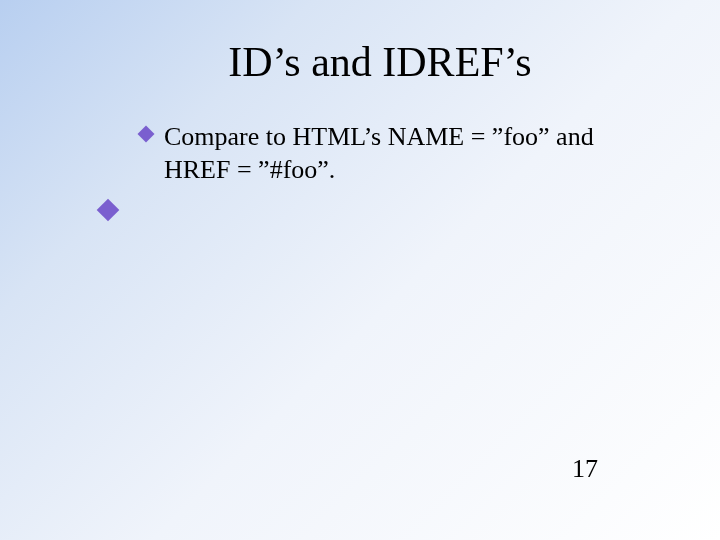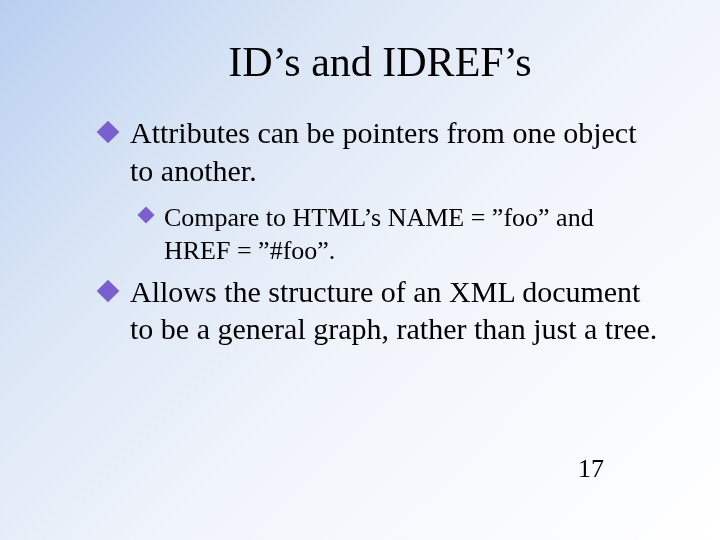--- a/index.html
+++ b/index.html
@@ -54,44 +54,39 @@
     position: absolute;
     left: -24px;
     top: 8px;
     width: 12px;
     height: 12px;
     background: #7a5fcf;
     transform: rotate(45deg);
   }
   .pagenum {
     position: absolute;
-    right: 116px;
+    right: 122px;
     bottom: 56px;
     font-size: 26px;
   }
 </style>
 </head>
 <body>
 
 <div class="slide">
   <div class="title">ID’s and IDREF’s</div>
 
   <div class="body">
 
-    <div class="level1">
-      <span class="diamond"></span>
-      <span>Attributes can be pointers from one object to another.</span>
-    </div>
 
     <div class="level2">
       <span class="sq"></span>
       <span>Compare to HTML’s NAME = ”foo” and HREF = ”#foo”.</span>
     </div>
 
     <div class="level1">
       <span class="diamond"></span>
-      <span>Allows the structure of an XML document to be a general graph, rather than just a tree.</span>
     </div>
 
   </div>
 
   <div class="pagenum">17</div>
 </div>
 
 </body></html>

